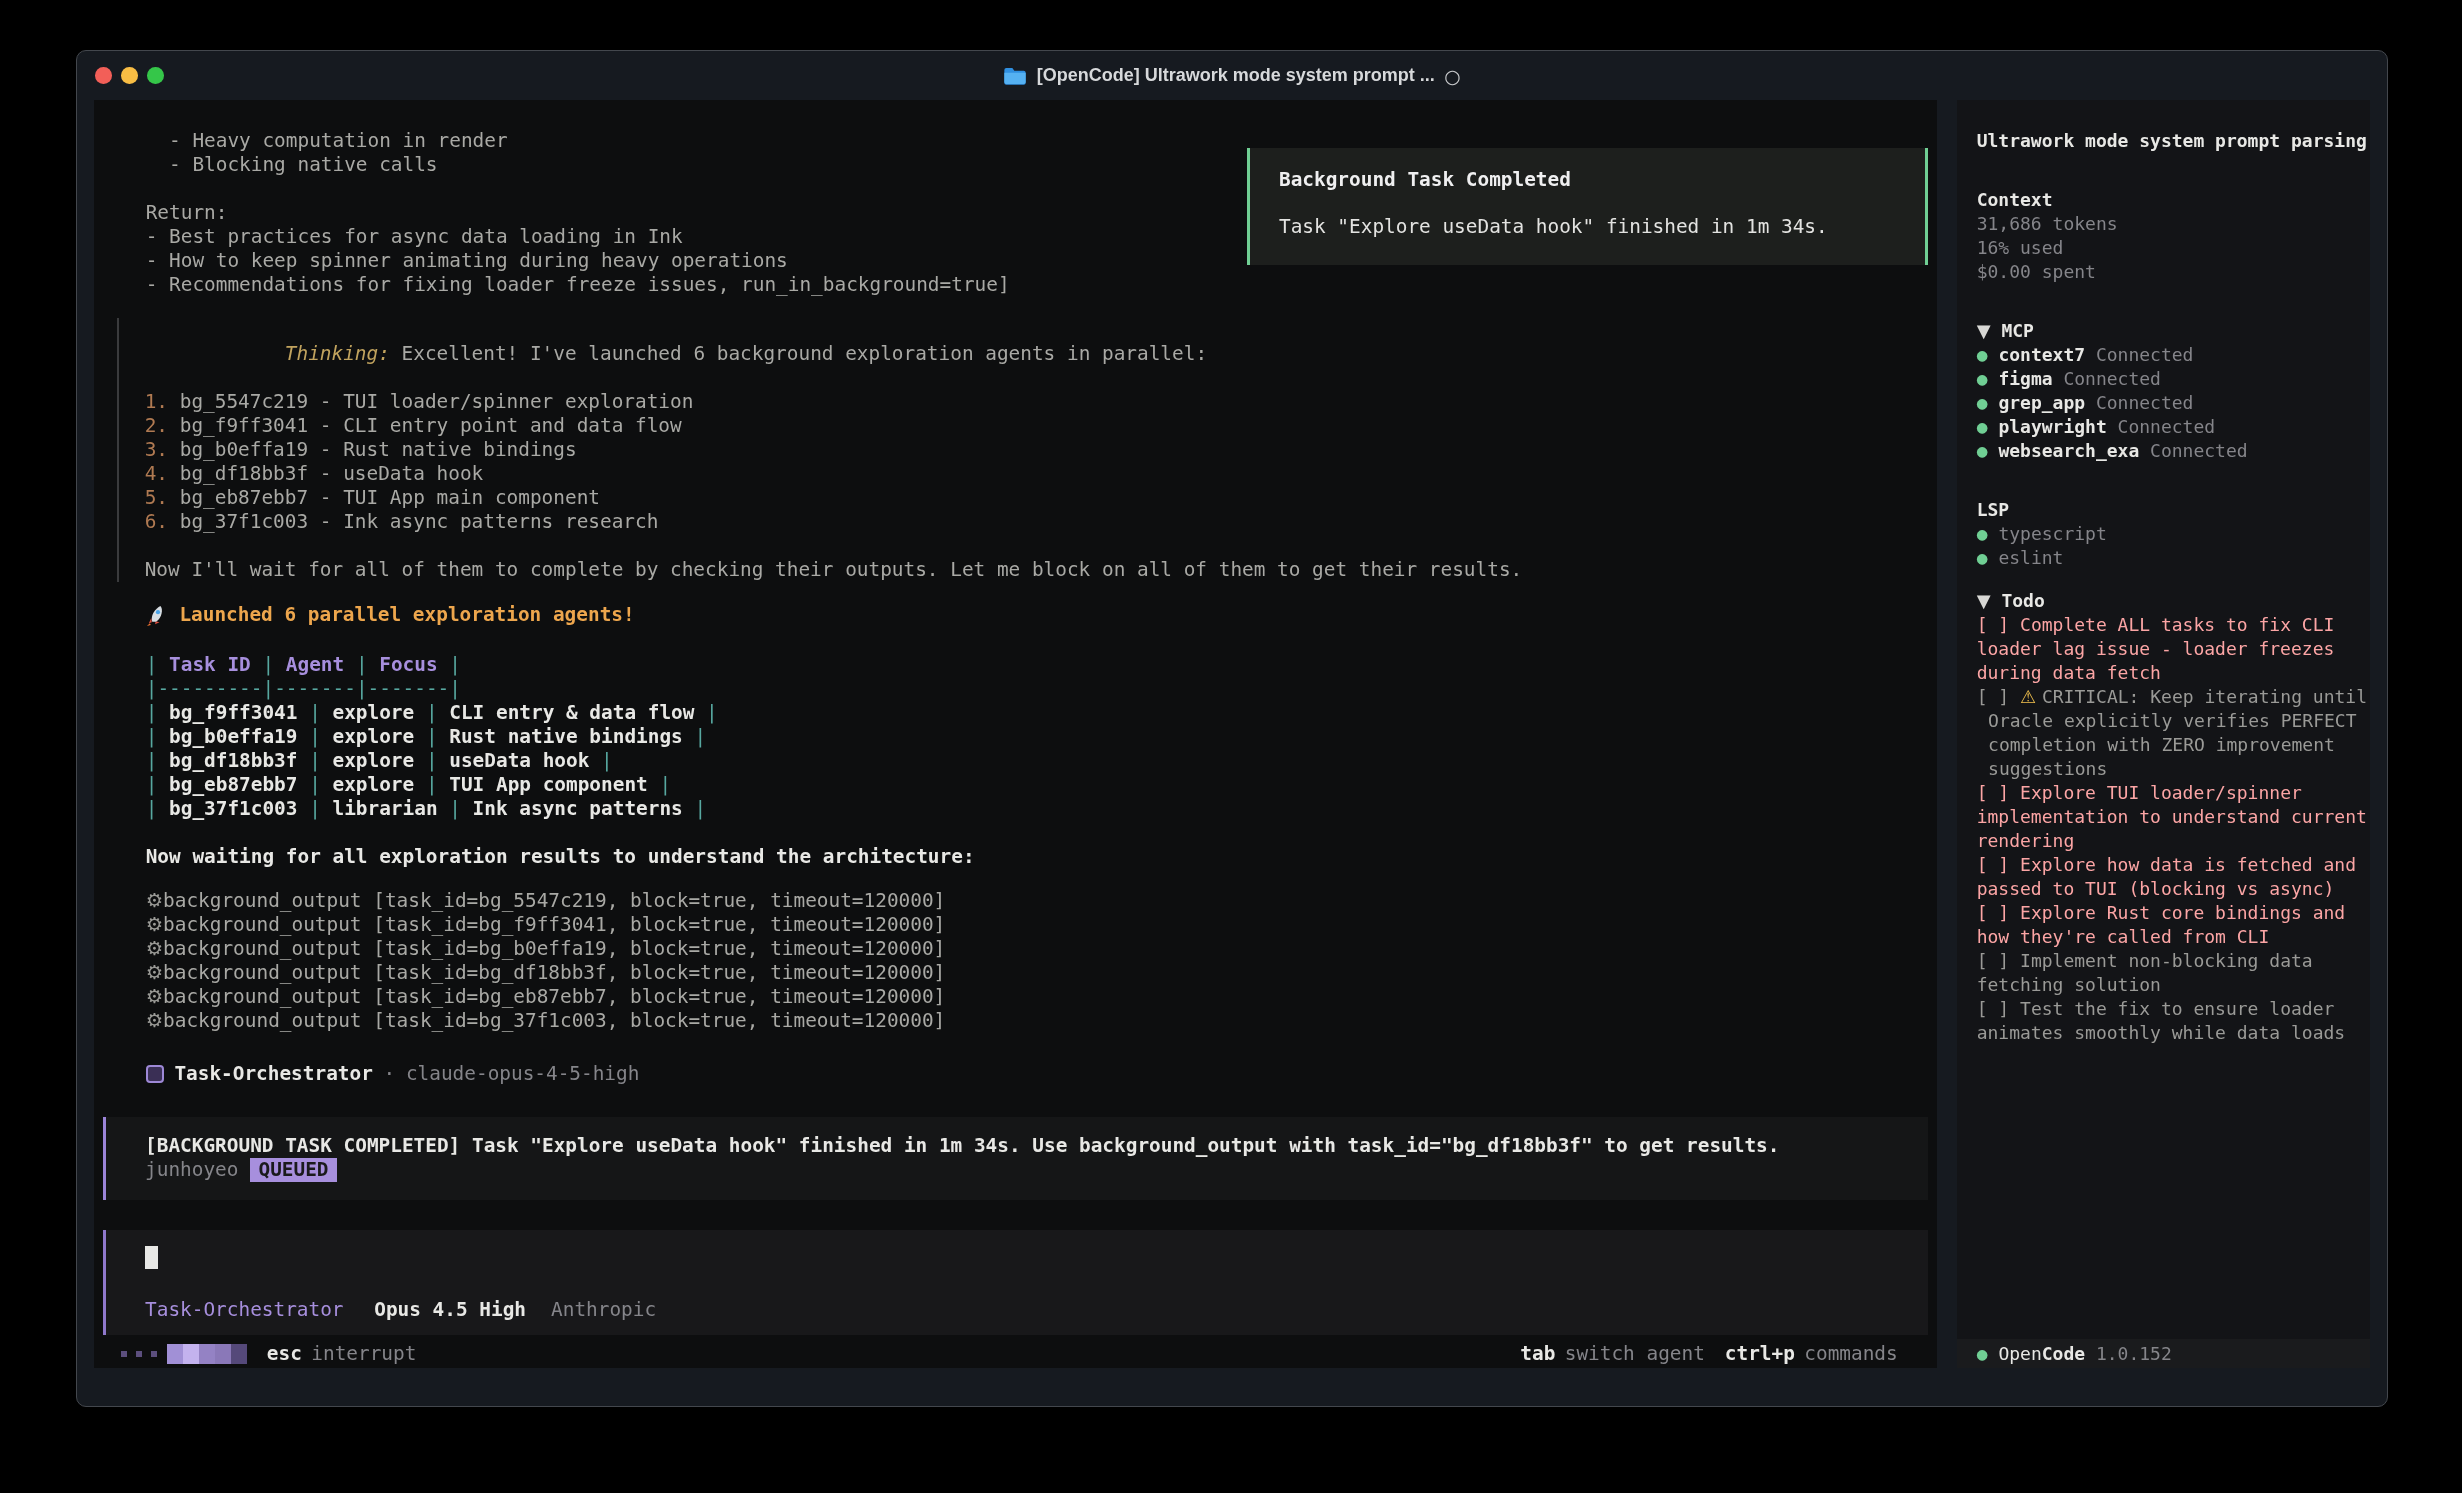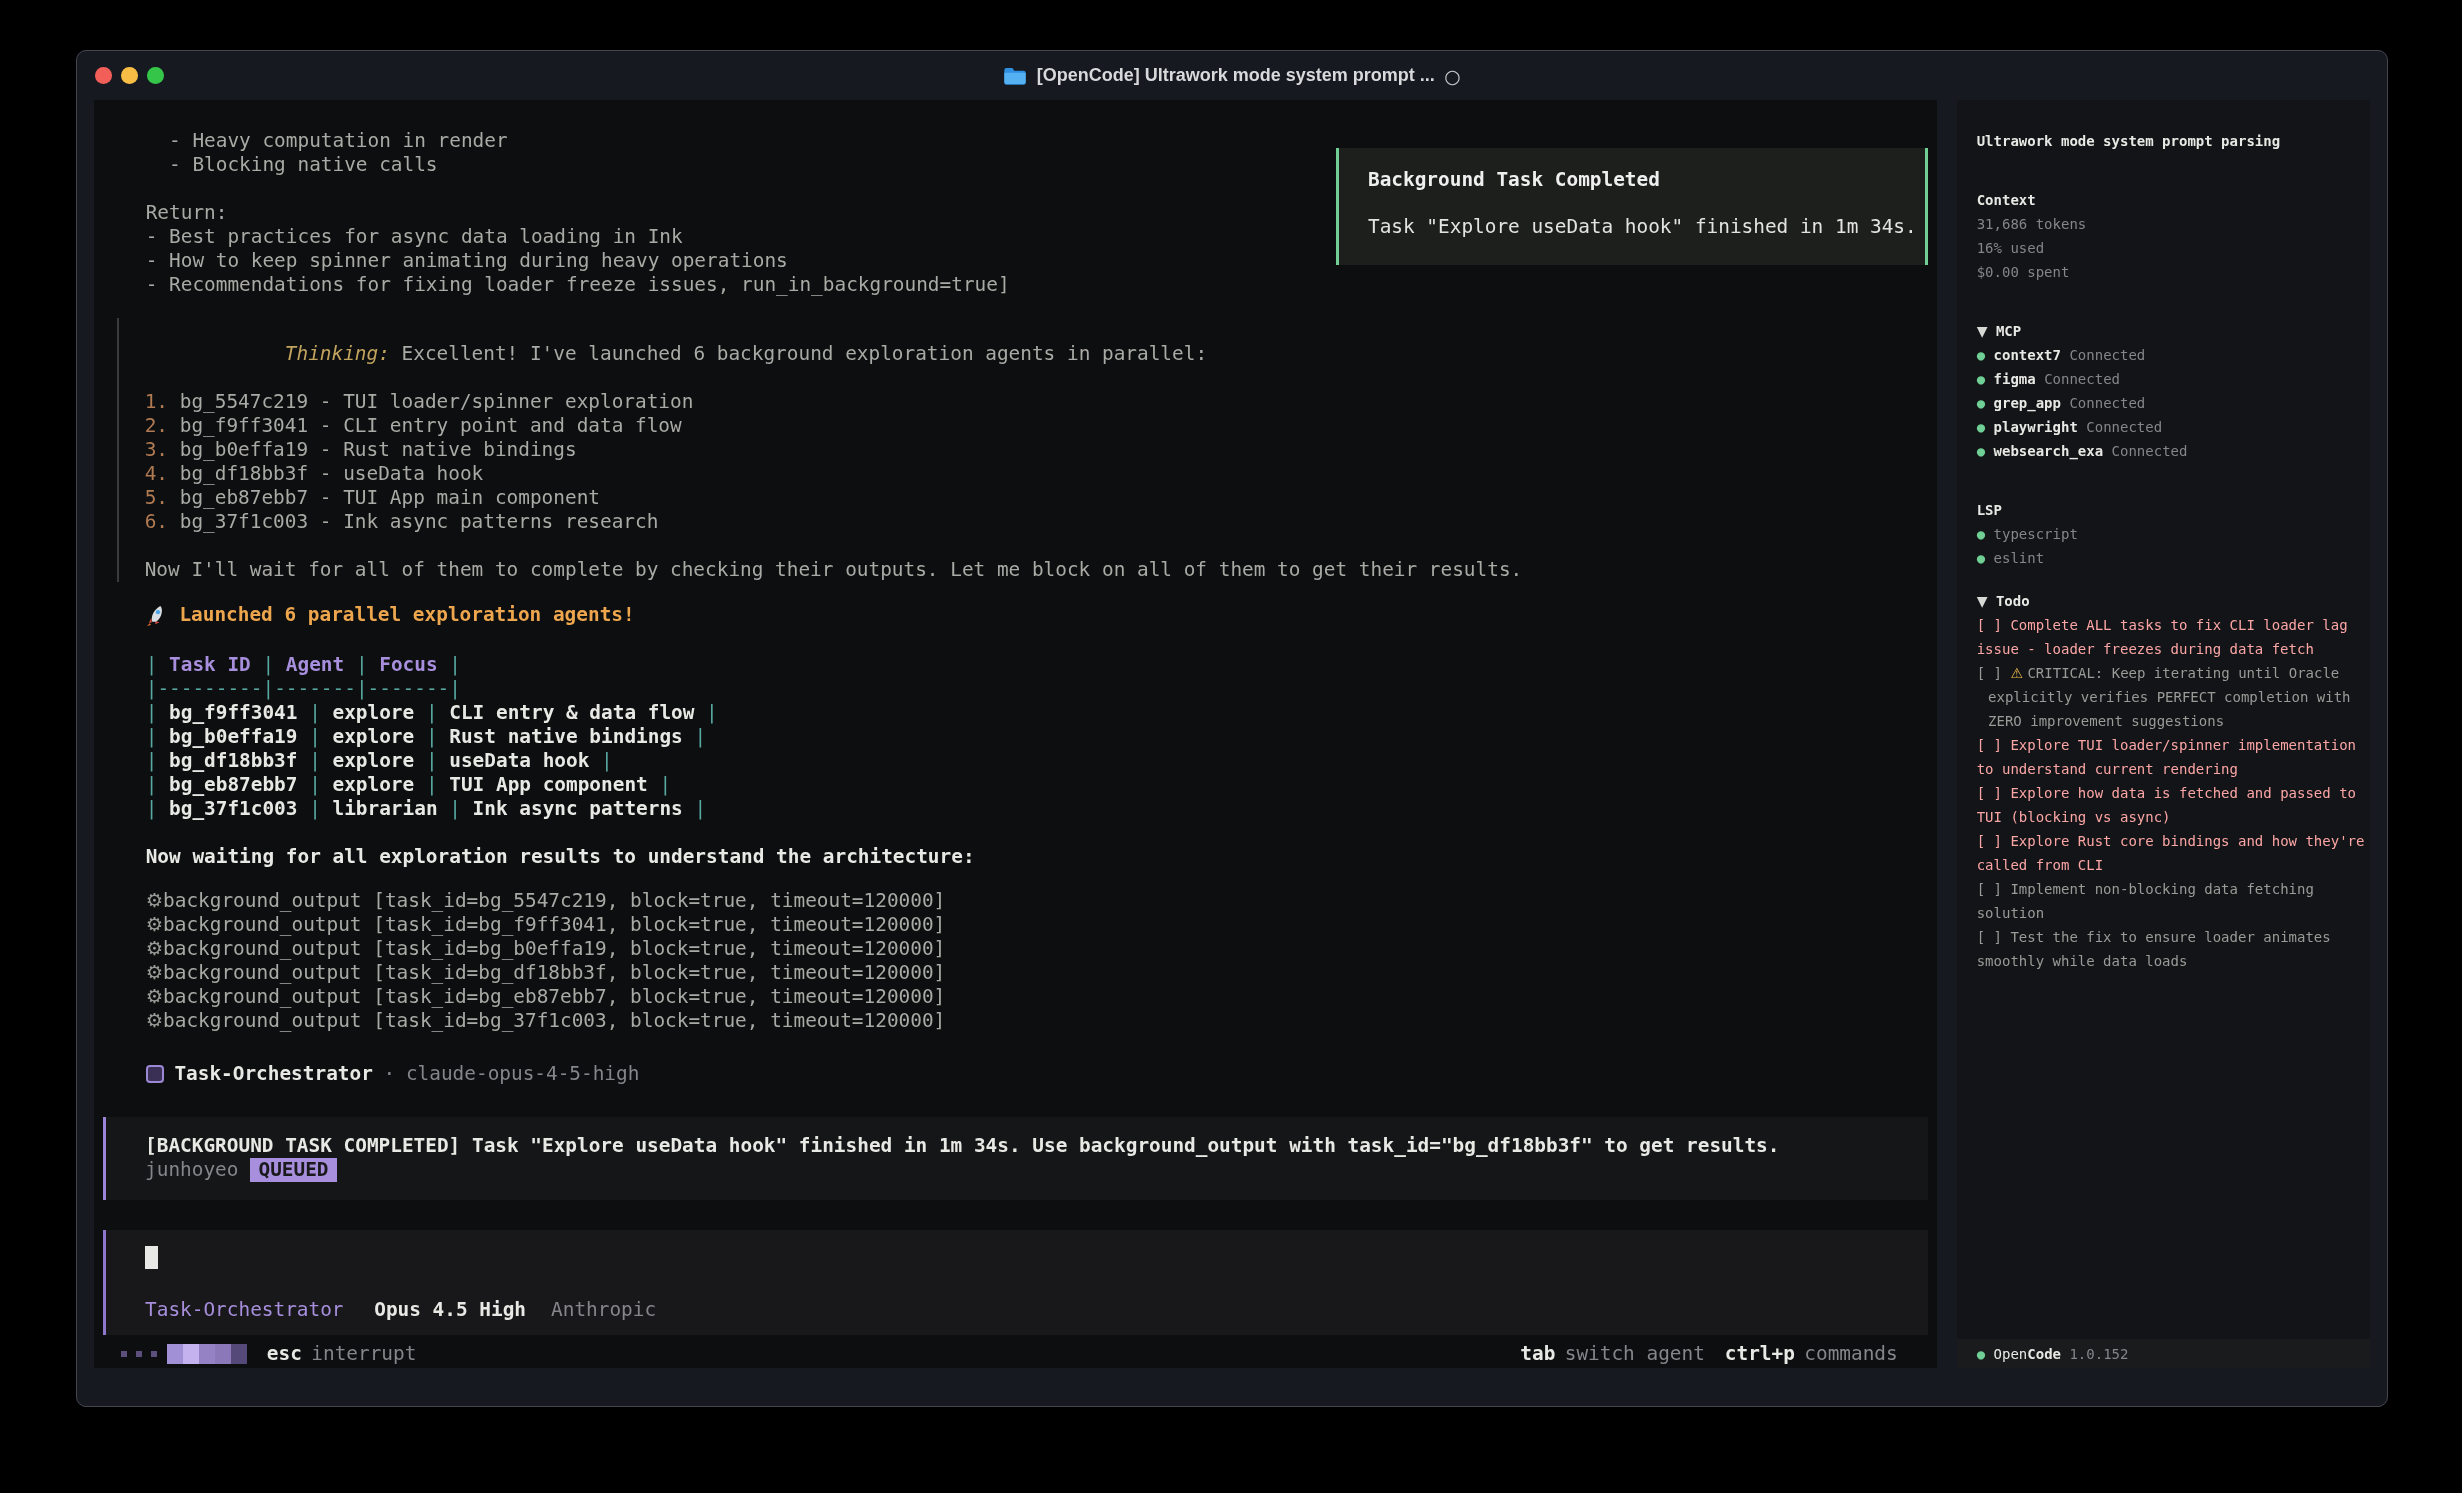--- a/index.html
+++ b/index.html
@@ -66,30 +66,30 @@
   
   .bottom-bar { margin-top:auto; height:29px; display:flex; justify-content:space-between; padding:0 39px 0 27px; }
   .bar-left, .bar-right { display:flex; align-items:center; }
   .spin-dot { width:6px; height:6px; background:#5c4f7e; margin-right:9.4px; }
   .spin-block { width:16px; height:20px; }
   .bar-key { color:#e8e8e5; font-weight:bold; margin-left:20px; }
   .bar-label { color:#85858a; margin-left:9.4px; }
   .bar-right .bar-key:first-child { margin-left:0; }
   
   .toast {
-    position:absolute; top:48px; right:8.7px; width:592px; height:117px;
+    position:absolute; top:48px; right:8.7px; width:681px; height:117px;
     background:#1d1f1d; border-left:3.3px solid #70cf94; border-right:3.3px solid #70cf94;
     padding:20px 4px 0 29px; z-index:5;
   }
   .toast-title { color:#efeff0; font-weight:bold; line-height:24px; white-space:pre; }
   .toast-body { color:#e3e3e1; line-height:24px; margin-top:23.4px; white-space:pre; }
   
   .sidebar {
     flex:1; background:#131417; display:flex; flex-direction:column;
-    font-size:14px; line-height:24px; color:#9a9a97; padding-top:29px;
+    font-size:18px; line-height:24px; color:#9a9a97; padding-top:29px;
   }
   .sb { padding-left:20px; padding-right:2.7px; }
   .sb-line { white-space:pre; line-height:24px; }
   .sb-h { color:#e8e8e5; font-weight:bold; }
   .tri { color:#d8d8d5; font-family:"DejaVu Sans", sans-serif; }
   .todo-item { line-height:24px; }
   .todo-green { color:#fca5a5; }
   .todo-gray { color:#9a9a97; }
   .todo-item .cb { }
   .todo-item.hang { padding-left:11.4px; text-indent:-11.4px; }

